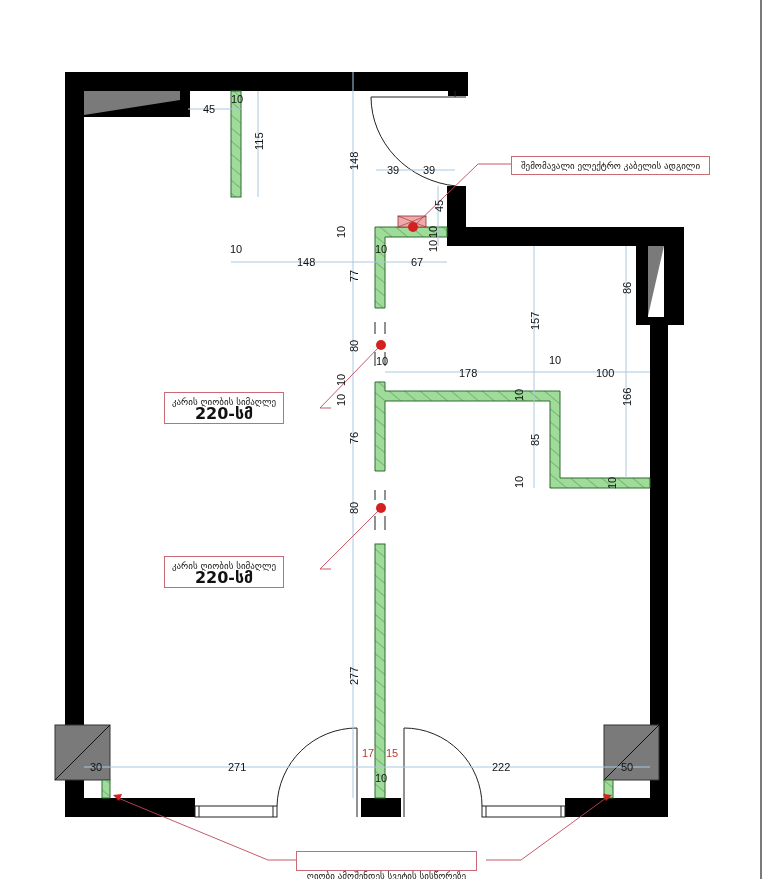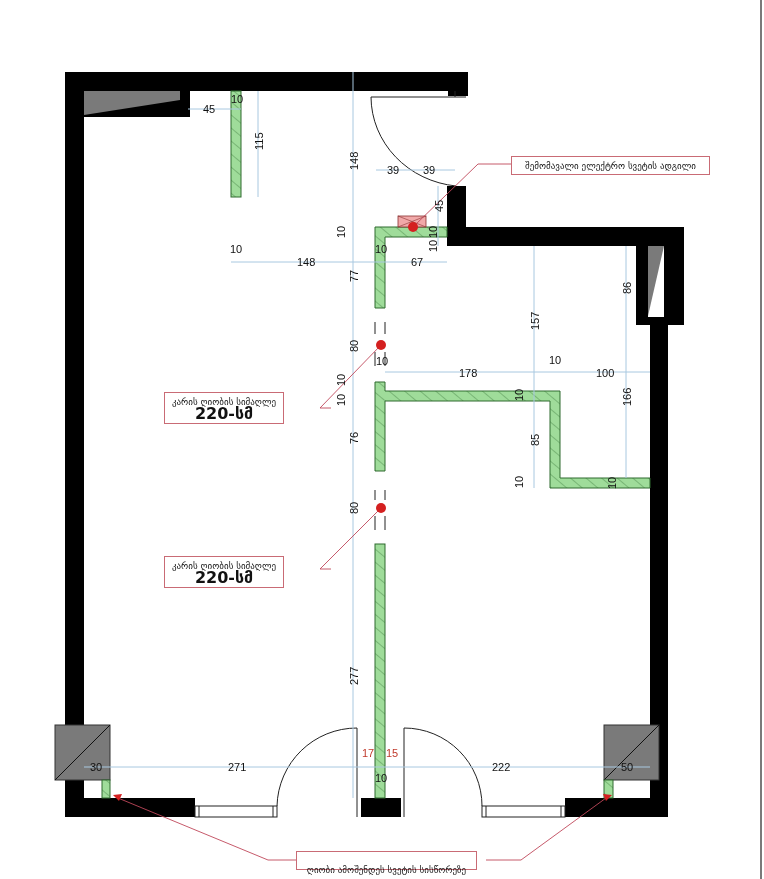--- a/index.html
+++ b/index.html
@@ -185,28 +185,28 @@
     <text class="dim" x="228" y="771">271</text>
     <text class="dim-red" x="362" y="757">17</text>
     <text class="dim-red" x="386" y="757">15</text>
     <text class="dim" x="375" y="782">10</text>
     <text class="dim" x="492" y="771">222</text>
     <text class="dim" x="621" y="771">50</text>
   </g>
 </svg>
 
 <div class="note-box" style="left:511px; top:156px; width:199px; height:19px; padding-top:3px;">
-  <span>შემომავალი ელექტრო სვეტის ადგილი</span>
+  <span>შემომავალი ელექტრო კაბელის ადგილი</span>
 </div>
 
 <div class="note-box" style="left:164px; top:392px; width:120px; height:32px; padding-top:3px;">
   <div>კარის ღიობის სიმაღლე</div>
   <div class="sub">220-სმ</div>
 </div>
 
 <div class="note-box" style="left:164px; top:556px; width:120px; height:32px; padding-top:3px;">
   <div>კარის ღიობის სიმაღლე</div>
   <div class="sub">220-სმ</div>
 </div>
 
-<div class="note-box" style="left:296px; top:851px; width:181px; height:19px; padding-top:12px;">
+<div class="note-box" style="left:296px; top:851px; width:181px; height:19px; padding-top:18px;">
   <span>ღიობი ამოშენდეს სვეტის სისწორეზე</span>
 </div>
 
 </body></html>

